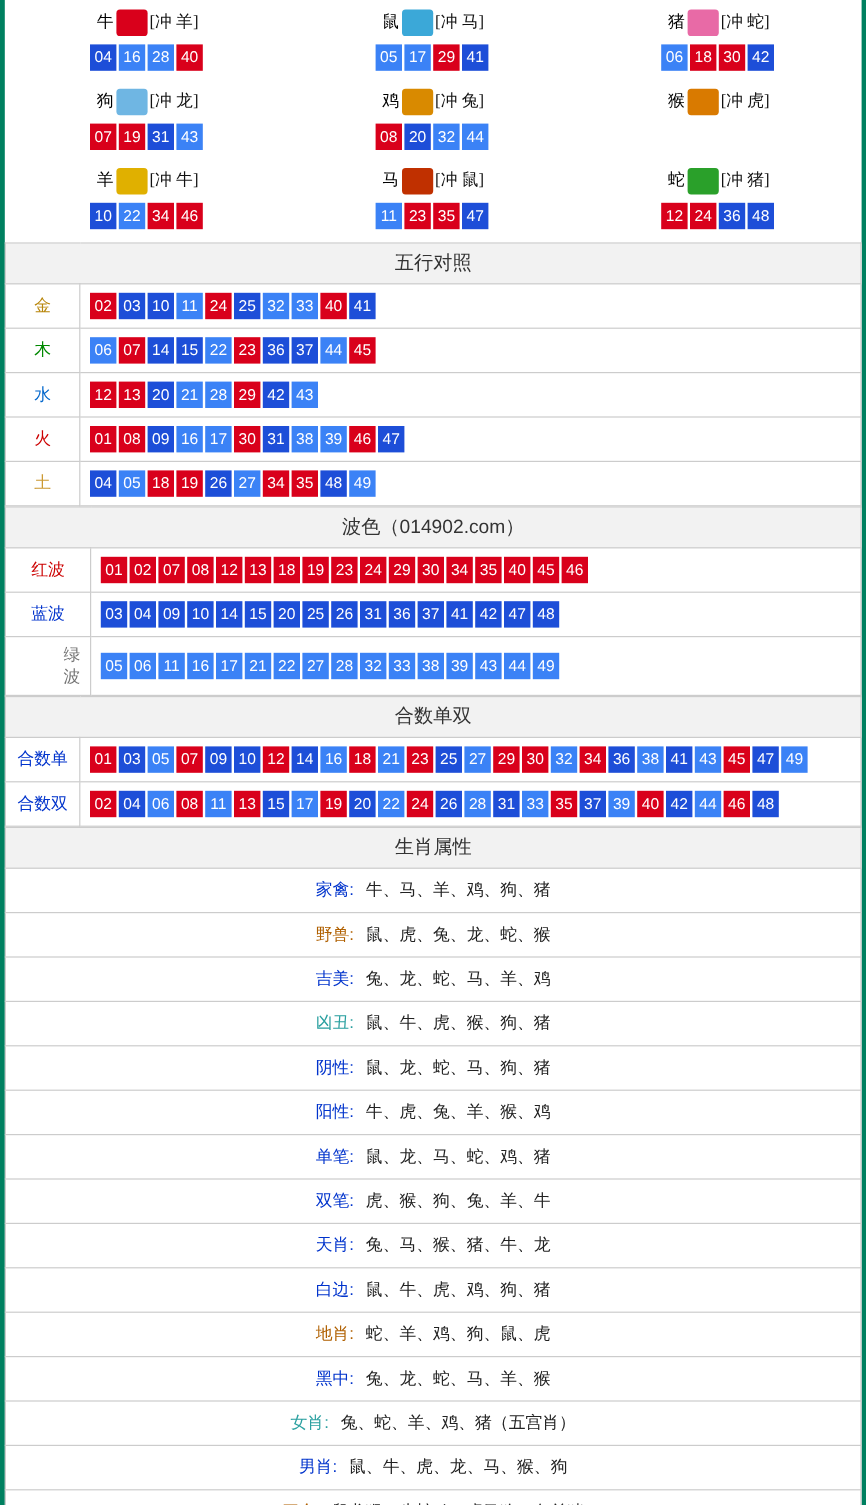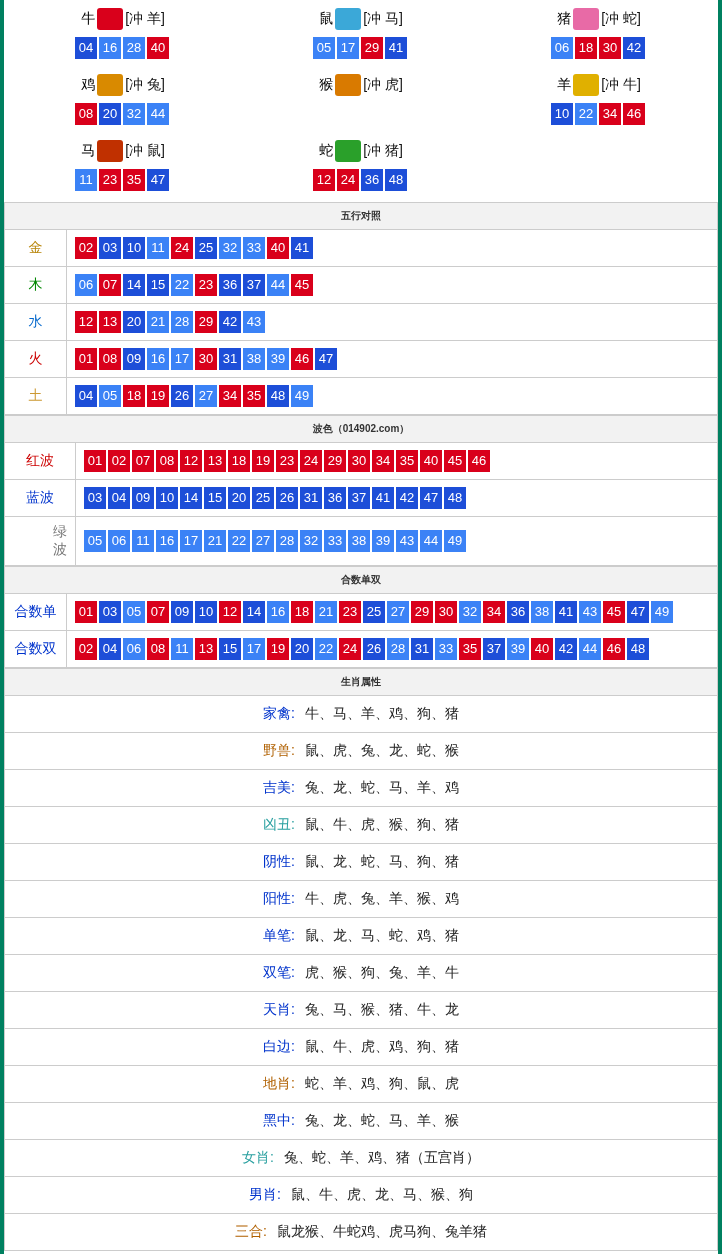--- a/index.html
+++ b/index.html
@@ -1,36 +1,36 @@
 <!DOCTYPE html>
 <html><head>
 <meta charset="utf-8">
 <style>
   * { box-sizing: border-box; margin: 0; padding: 0; }
   body { font-family: "Microsoft YaHei", Arial, sans-serif; font-size: 14px; background: #fff; width: 722px; }
   .wrap { border-left: 4px solid #008060; border-right: 4px solid #008060; padding: 4px 0; }
   table { border-collapse: collapse; width: 100%; }
   td, th { border: 1px solid #ccc; padding: 6px 8px; vertical-align: middle; }
-  th.section { background: #f2f2f2; font-weight: bold; text-align: center; font-size: 10px; color: #333; }
+  th.section { background: #f2f2f2; font-weight: normal; text-align: center; font-size: 16px; color: #333; }
   td.cat { width: 62px; text-align: center; font-size: 14px; }
   .c-gold { color: #b8860b; }
   .c-wood { color: #008800; }
   .c-water { color: #0066cc; }
   .c-fire { color: #cc0000; }
   .c-earth { color: #cc9933; }
   .c-red { color: #cc0000; margin-top: 48px; }
   .c-blue { color: #0033cc; }
   .c-green { color: #737373; padding-left: 48px; }
   .num { display: inline-block; width: 22px; height: 22px; line-height: 22px; text-align: center; color: #fff; font-size: 13px; margin: 1px 2px 1px 0; }
   .nr { background: #d9001b; }
   .nb { background: #1d4ed8; }
   .ng { background: #3b82f6; }
   .zodiac-grid { display: grid; grid-template-columns: repeat(3, 1fr); gap: 0; }
   .zcell { text-align: center; padding: 4px 0 10px; }
-  .zhead { font-size: 14px; color: #111; margin-bottom: 6px; }
+  .zhead { font-size: 14px; color: #111; margin-bottom: 6px; font-family: Liberation Serif, serif; }
   .zhead .chong { color: #111; }
   .zhead .name { color: #000; }
   .zico { display: inline-block; width: 26px; height: 22px; vertical-align: middle; border-radius: 3px; margin: 0 2px; }
   .attr-row { text-align: center; padding: 9px 0; font-size: 14px; color: #222; }
   .attr-row .lbl { margin-right: 6px; text-align: right; }
   .c-teal2 { color: #2aa0a0; }
   .c-brown { color: #b06000; }
 </style>
 </head>
 <body>
@@ -43,20 +43,24 @@
       </div>
       <div class="zcell">
         <div class="zhead"><span class="name">鼠</span><span class="zico" style="background: rgb(59, 168, 216);"></span><span class="chong">[冲 马]</span></div>
         <div><span class="num ng">05</span><span class="num ng">17</span><span class="num nr">29</span><span class="num nb">41</span></div>
       </div>
       <div class="zcell">
         <div class="zhead"><span class="name">猪</span><span class="zico" style="background: rgb(232, 106, 166);"></span><span class="chong">[冲 蛇]</span></div>
         <div><span class="num ng">06</span><span class="num nr">18</span><span class="num nr">30</span><span class="num nb">42</span></div>
       </div>
       <div class="zcell">
+        <div class="zhead"><span class="name">狗</span><span class="zico" style="background: rgb(111, 182, 227);"></span><span class="chong">[冲 龙]</span></div>
+        <div><span class="num nr">07</span><span class="num nr">19</span><span class="num nb">31</span><span class="num ng">43</span></div>
+      </div>
+      <div class="zcell">
         <div class="zhead"><span class="name">鸡</span><span class="zico" style="background: rgb(217, 138, 0);"></span><span class="chong">[冲 兔]</span></div>
         <div><span class="num nr">08</span><span class="num nb">20</span><span class="num ng">32</span><span class="num ng">44</span></div>
       </div>
       <div class="zcell">
         <div class="zhead"><span class="name">猴</span><span class="zico" style="background: rgb(217, 122, 0);"></span><span class="chong">[冲 虎]</span></div>
       </div>
       <div class="zcell">
         <div class="zhead"><span class="name">羊</span><span class="zico" style="background: rgb(224, 176, 0);"></span><span class="chong">[冲 牛]</span></div>
         <div><span class="num nb">10</span><span class="num ng">22</span><span class="num nr">34</span><span class="num nr">46</span></div>
       </div>

